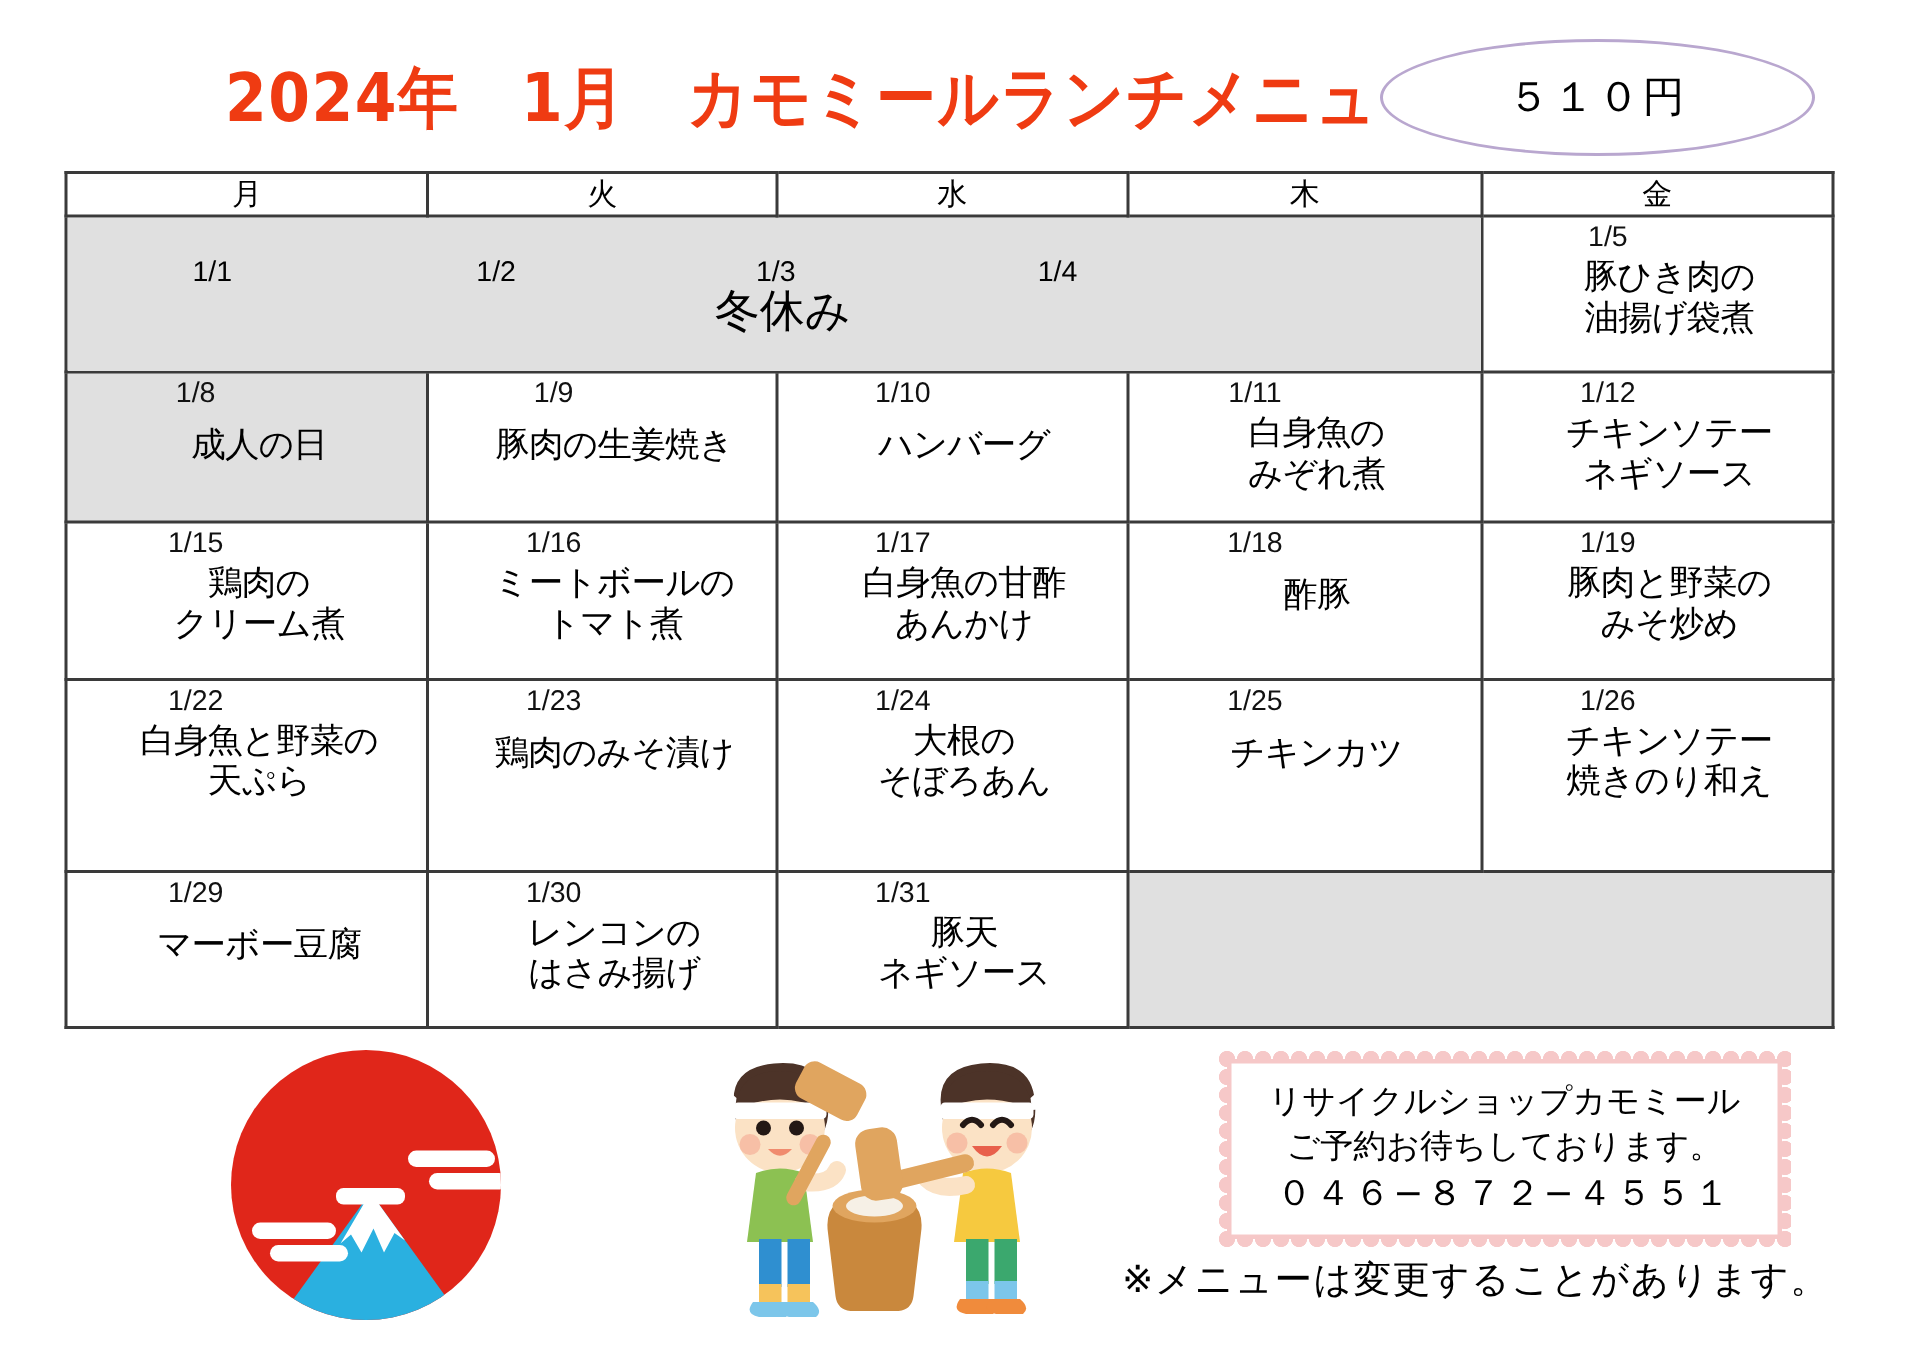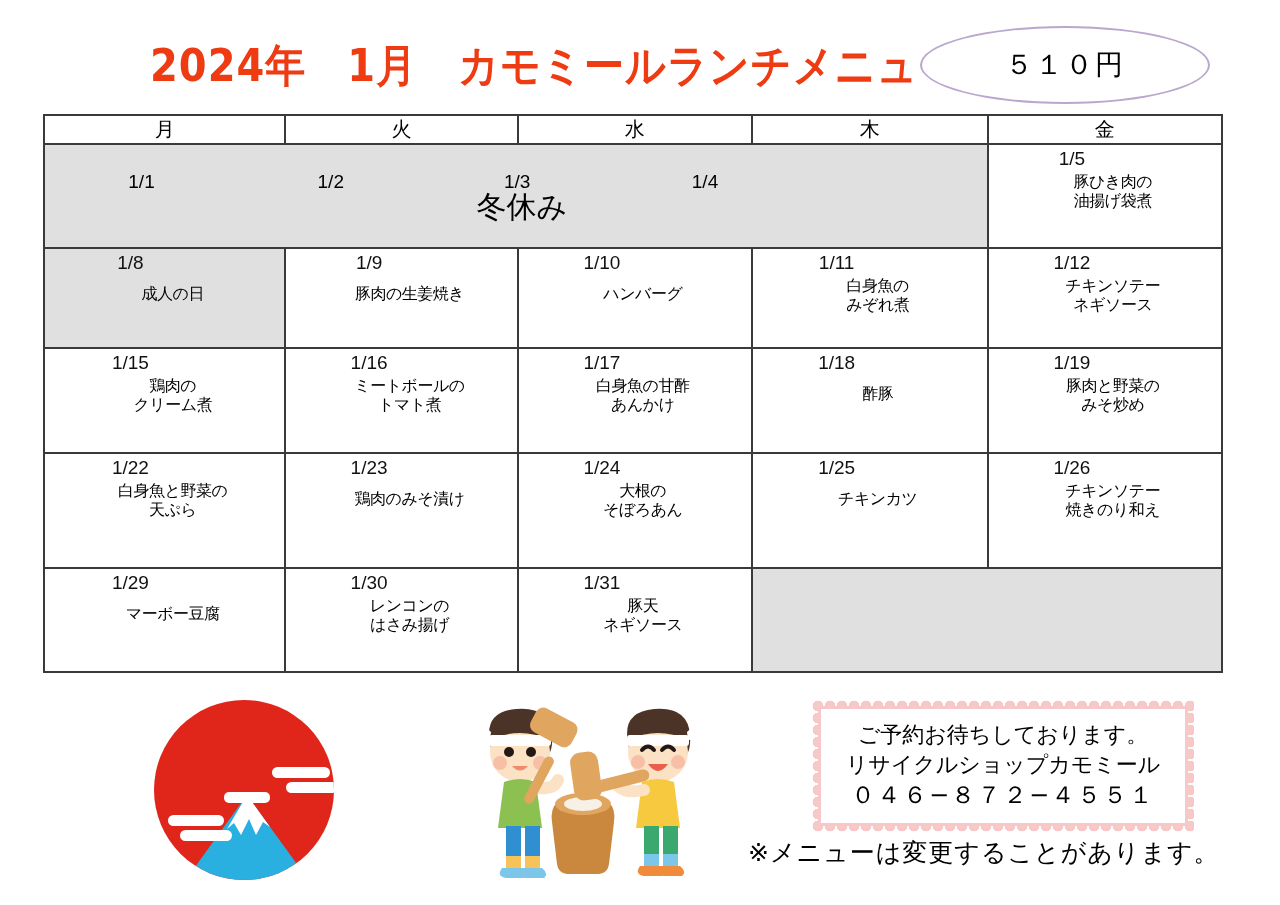--- a/index.html
+++ b/index.html
@@ -82,24 +82,24 @@
     font-size:19px;
     line-height:1.05;
     text-align:center;
     padding-left:0;
     margin-left:-40%;
     color:#111;
     font-family:"Liberation Sans","DejaVu Sans",sans-serif;
   }
   .dish {
     margin-top:4px;
-    font-size:16px;
+    font-size:23px;
     line-height:1.18;
     text-align:center;
-    font-family:Liberation Sans, sans-serif;
+    font-family:Liberation Mono, monospace;
     letter-spacing:-0.5px;
   }
   .dish.single { margin-top:12px; }
   td.gray, th.gray { background:#e0e0e0; }
   td.holiday { background:#e0e0e0; }
   .row-break-cell {
     position:relative;
   }
   .break-label {
     position:absolute;
@@ -115,21 +115,21 @@
   }
   .break-dates > div {
     font-size:19px;
     text-align:center;
     margin-top:26px;
   }
 
   tr.r0 td { height:104px; }
   tr.r1 td { height:100px; }
   tr.r2 td { height:105px; }
-  tr.r3 td { height:115px;margin-left:37px; }
+  tr.r3 td { height:128px;margin-left:37px; }
   tr.r4 td { height:104px; }
 
   
   .footer { position:absolute; left:0; top:690px; width:1280px; height:215px; }
 
   .fuji-wrap { position:absolute; left:142px; top:5px; width:215px; height:200px; }
 
   .mochi-wrap { position:absolute; left:432px; top:0px; width:290px; height:195px; }
 
   
@@ -460,19 +460,19 @@
         <path d="M228 176 q-6 8 4 10 l18 0 q5 -4 -2 -10z" fill="#f08b3c"></path>
 
         <path d="M212 100 q-18 4 -26 -4" stroke="#fbe2c5" stroke-width="12" fill="none" stroke-linecap="round"></path>
         <rect x="160" y="85" width="58" height="12" rx="6" fill="#e0a55f" transform="rotate(-14 189 91)"></rect>
         <rect x="140" y="62" width="28" height="48" rx="10" fill="#e0a55f" transform="rotate(-8 154 86)"></rect>
       </g>
     </svg>
   </div>
 
   <div class="stamp">
+    <div class="stamp-line">リサイクルショップカモミール</div>
     <div class="stamp-line">ご予約お待ちしております。</div>
-    <div class="stamp-line">リサイクルショップカモミール</div>
     <div class="stamp-line phone">０４６−８７２−４５５１</div>
   </div>
 
   <div class="note">※メニューは変更することがあります。</div>
 </div>
 
 </body></html>

